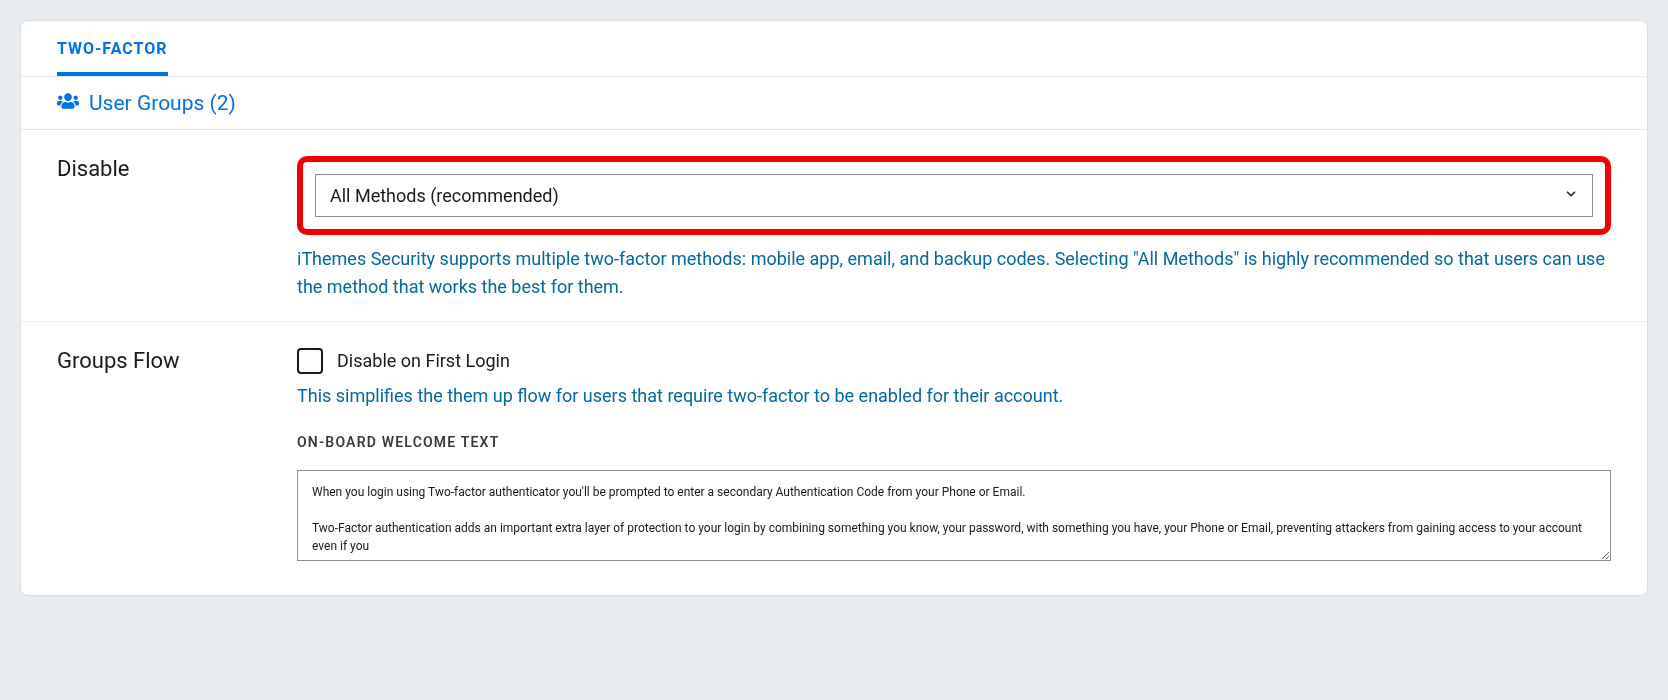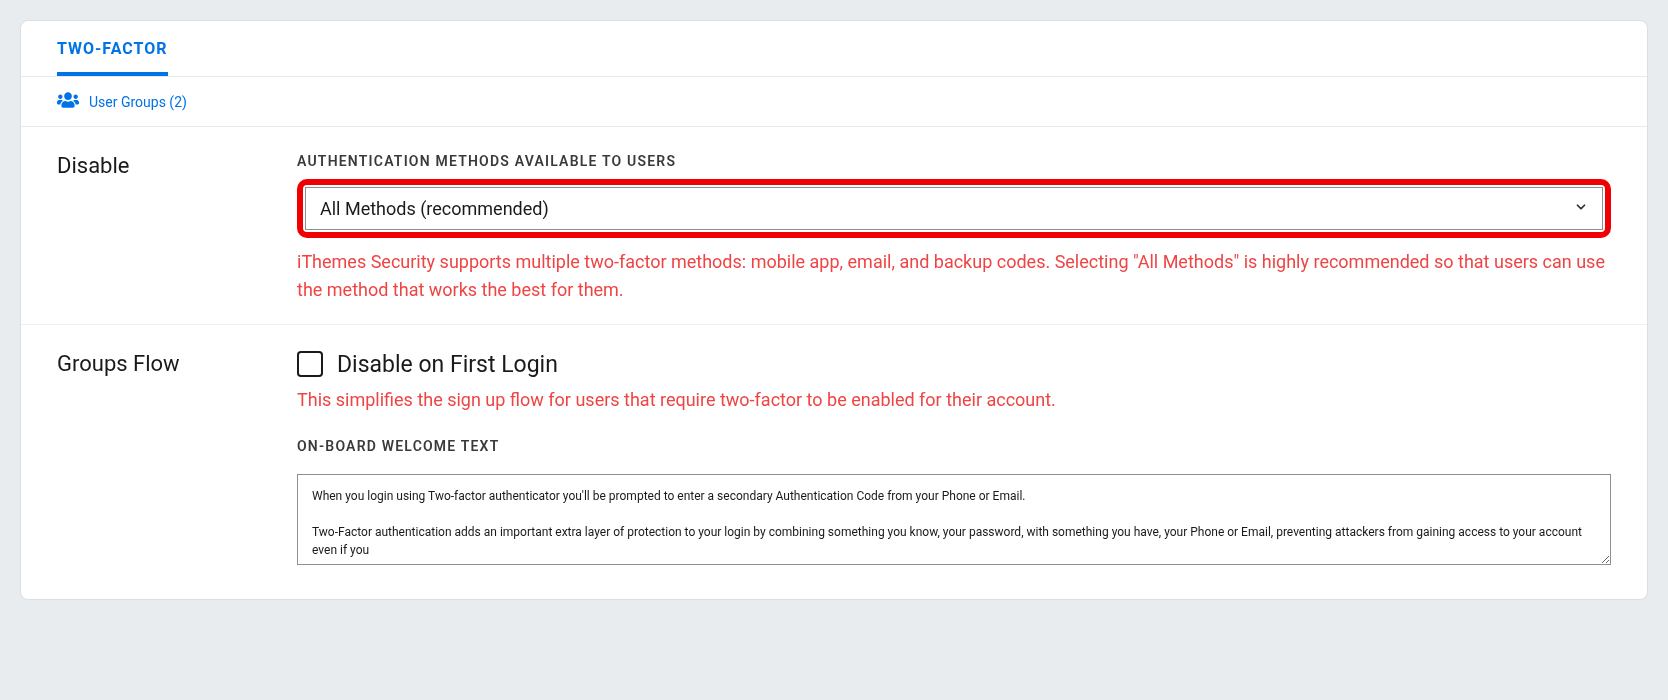--- a/index.html
+++ b/index.html
@@ -35,21 +35,21 @@
     .usergroups-row {
       border-top: 1px solid #e6eaee;
       border-bottom: 1px solid #e6eaee;
       padding: 14px 36px;
       display: flex;
       align-items: center;
       gap: 10px;
     }
     .usergroups-link {
       color: #0073e6;
-      font-size: 14px;
+      font-size: 21px;
       display: flex;
       align-items: center;
       gap: 10px;
       cursor: pointer;
     }
     .section-row {
       display: flex;
       padding: 26px 36px 20px 36px;
       border-bottom: 1px solid #eef1f3;
     }
@@ -70,61 +70,61 @@
       font-size: 14px;
       font-weight: 600;
       letter-spacing: 1.2px;
       color: #3a3a3a;
       text-transform: uppercase;
       margin-bottom: 10px;
     }
     .highlight-wrap {
       border: 6px solid #f00003;
       border-radius: 10px;
-      padding: 2px;
+      padding: 12px;
       margin-bottom: 10px;
     }
     .select-box {
       width: 100%;
       border: 1px solid #8c8f94;
       background: #fff;
       padding: 10px 14px;
       font-size: 18px;
       color: #1a1a1a;
       display: flex;
       justify-content: space-between;
       align-items: center;
       cursor: pointer;
     }
     .select-box .chev {
       font-size: 14px;
       color: #2c2c2c;
     }
     .help-text {
-      color: #ef4444;
+      color: #0369a1;
       font-size: 18px;
       line-height: 1.55;
       margin-top: 8px;
     }
     .checkbox-row {
       display: flex;
       align-items: center;
       gap: 14px;
       margin-bottom: 8px;
     }
     .checkbox {
       width: 26px;
       height: 26px;
       border: 2px solid #1a1a1a;
       border-radius: 4px;
       background: #fff;
       cursor: pointer;
     }
     .checkbox-label {
-      font-size: 23px;
+      font-size: 18px;
       color: #1a1a1a;
     }
     .textarea {
       width: 100%;
       border: 1px solid #8c8f94;
       padding: 12px 14px;
       font-size: 12px;
       line-height: 1.5;
       color: #1a1a1a;
       height: 91px;
@@ -157,21 +157,20 @@
             <path d="M96 224c35.3 0 64-28.7 64-64s-28.7-64-64-64-64 28.7-64 64 28.7 64 64 64zm448 0c35.3 0 64-28.7 64-64s-28.7-64-64-64-64 28.7-64 64 28.7 64 64 64zm32 32h-64c-17.6 0-33.5 7.1-45.1 18.6 40.3 22.1 68.9 62 75.1 109.4h66c17.7 0 32-14.3 32-32v-32c0-35.3-28.7-64-64-64zm-256 0c61.9 0 112-50.1 112-112S381.9 32 320 32 208 82.1 208 144s50.1 112 112 112zm76.8 32h-8.3c-20.8 10-43.9 16-68.5 16s-47.6-6-68.5-16h-8.3C179.6 288 128 339.6 128 403.2V432c0 26.5 21.5 48 48 48h288c26.5 0 48-21.5 48-48v-28.8c0-63.6-51.6-115.2-115.2-115.2zm-223.7-13.4C161.5 263.1 145.6 256 128 256H64c-35.3 0-64 28.7-64 64v32c0 17.7 14.3 32 32 32h65.9c6.3-47.4 34.9-87.3 75.2-109.4z"></path>
           </svg>
       </span>
       <span>User Groups (2)</span>
     </a>
   </div>
 
   <div class="section-row">
     <div class="section-label">Disable</div>
     <div class="section-body">
-      <div class="field-label">AUTHENTICATION METHODS AVAILABLE TO USERS</div>
       <div class="highlight-wrap">
         <div class="select-box">
           <span>All Methods (recommended)</span>
           <span class="chev">
             <svg width="14" height="14" viewBox="0 0 24 24" fill="none" stroke="#2c2c2c" stroke-width="3" stroke-linecap="round" stroke-linejoin="round">
                 <polyline points="6 9 12 15 18 9"></polyline>
               </svg>
           </span>
         </div>
       </div>
@@ -179,21 +178,21 @@
     </div>
   </div>
 
   <div class="section-row">
     <div class="section-label">Groups Flow</div>
     <div class="section-body">
       <div class="checkbox-row">
         <div class="checkbox"></div>
         <div class="checkbox-label">Disable on First Login</div>
       </div>
-      <div class="help-text">This simplifies the sign up flow for users that require two-factor to be enabled for their account.</div>
+      <div class="help-text">This simplifies the them up flow for users that require two-factor to be enabled for their account.</div>
 
       <div class="field-label mt-24">ON-BOARD WELCOME TEXT</div>
       <textarea class="textarea mt-10" style="">When you login using Two-factor authenticator you'll be prompted to enter a secondary Authentication Code from your Phone or Email.
 
 Two-Factor authentication adds an important extra layer of protection to your login by combining something you know, your password, with something you have, your Phone or Email, preventing attackers from gaining access to your account even if you</textarea>
     </div>
   </div>
 
 </div>
 

